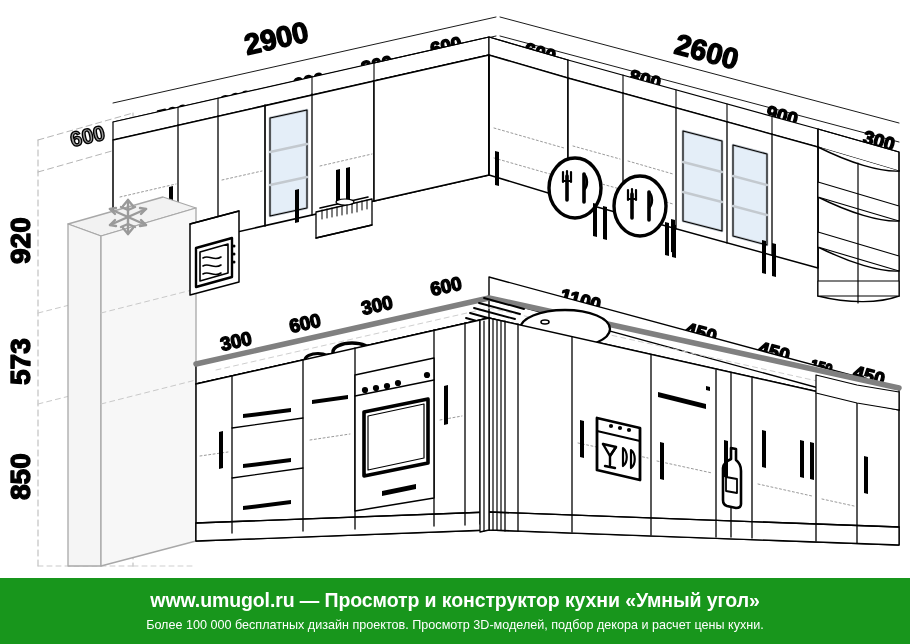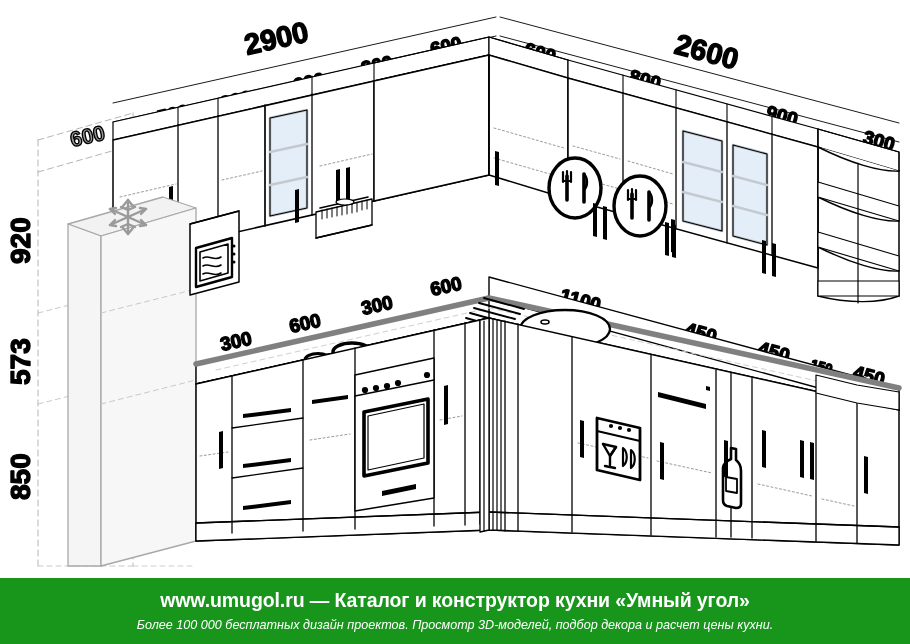--- a/index.html
+++ b/index.html
@@ -34,21 +34,20 @@
     letter-spacing:-0.1px;
     padding-top:12px;
     line-height:1.1;
     white-space:nowrap;
   }
   #footer .line2 {
     font-size:12.6px; font-weight:normal;
     padding-top:8px;
     line-height:1.1;
     white-space:nowrap;
-    font-style:italic;
   }
 </style>
 </head>
 <body>
 
 <div id="stage">
 
 <svg id="kitchen" viewBox="0 0 910 578">
   <defs>
     <clipPath id="clipAll">
@@ -509,17 +508,17 @@
   </g>
 
   <g stroke="#cfcfcf" stroke-width="1" stroke-dasharray="5,4">
     <path d="M133,566 L196,566"></path>
   </g>
 
   </g>
 </svg>
 
 <div id="footer">
-  <div class="line1">www.umugol.ru — Каталог и конструктор кухни «Умный угол»</div>
+  <div class="line1">www.umugol.ru — Просмотр и конструктор кухни «Умный угол»</div>
   <div class="line2">Более 100 000 бесплатных дизайн проектов. Просмотр 3D-моделей, подбор декора и расчет цены кухни.</div>
 </div>
 
 </div>
 
 </body></html>

